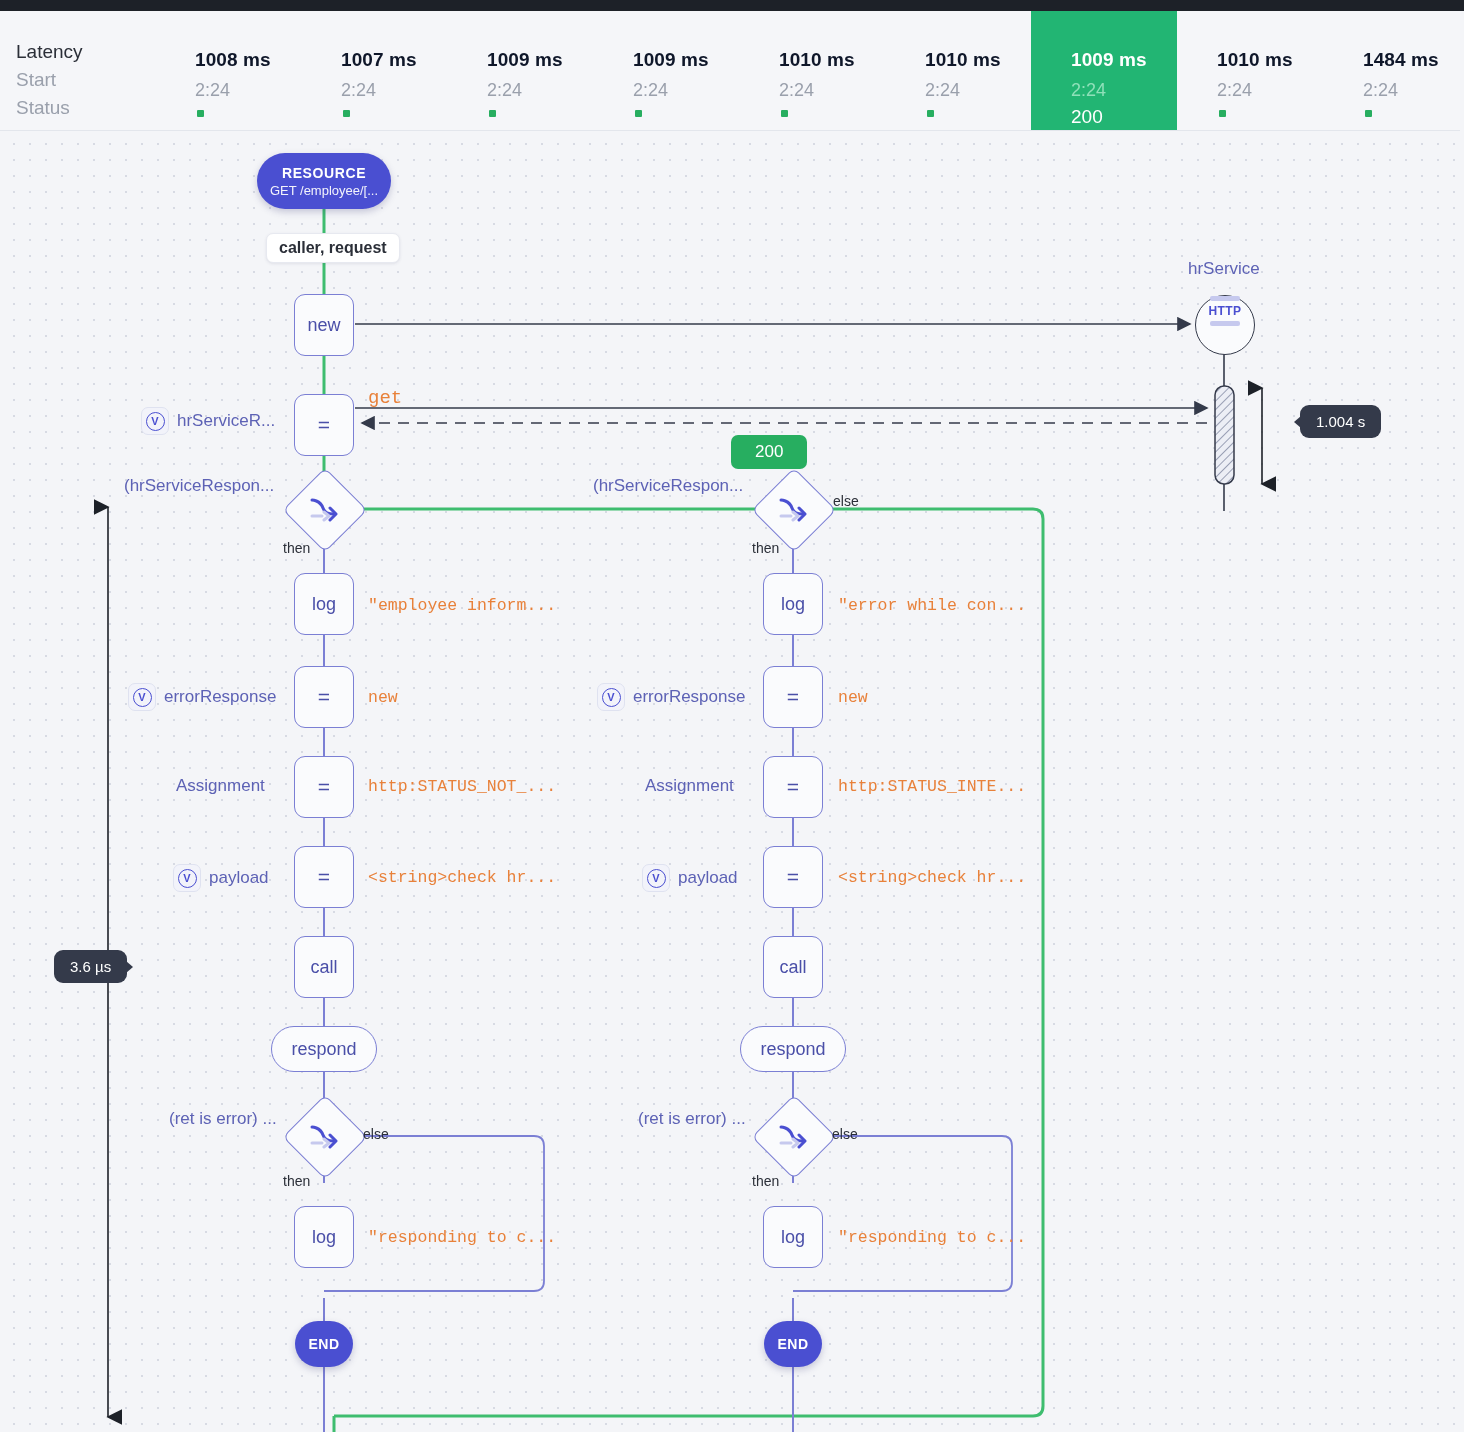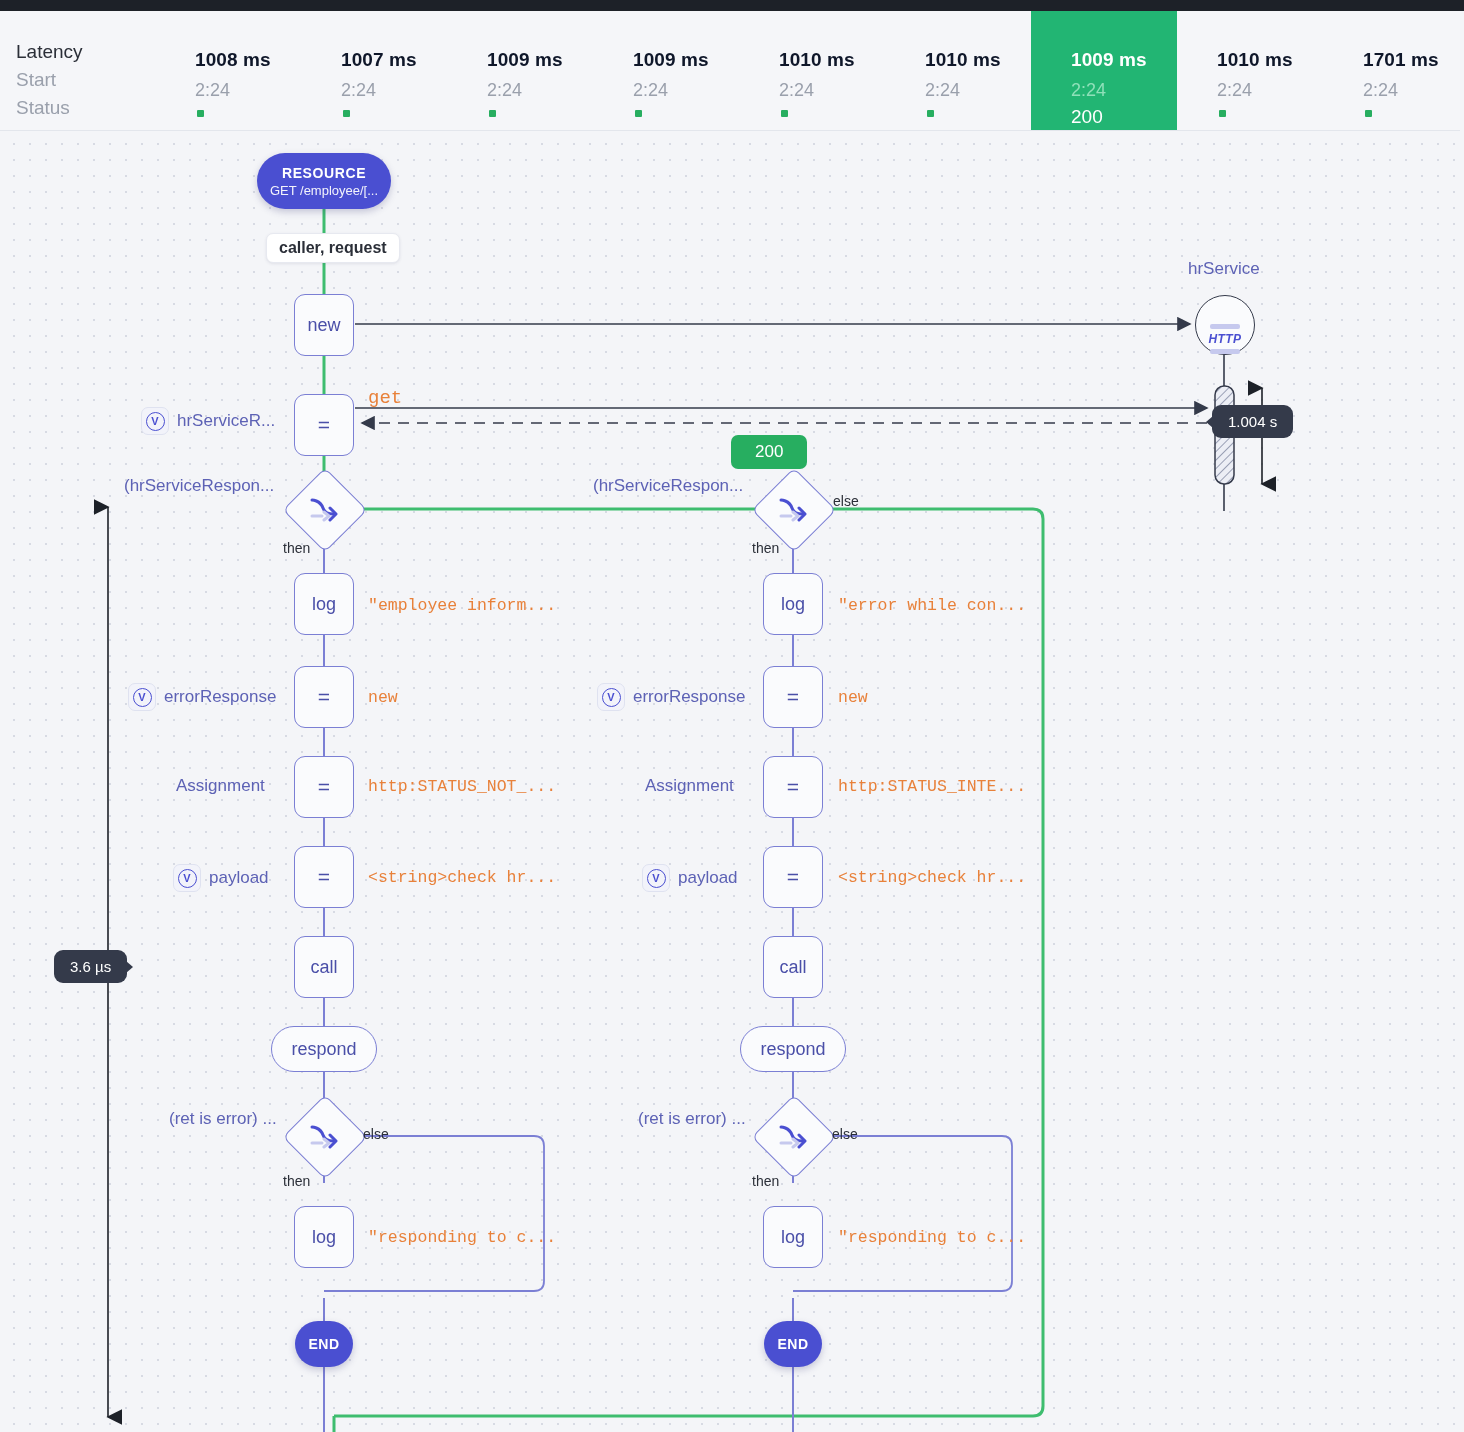--- a/index.html
+++ b/index.html
@@ -101,21 +101,21 @@
   }
   .vtext{font-size:17px;color:#5d62b5;}
   .plaintext{position:absolute;font-size:17px;color:#5d62b5;white-space:nowrap;}
   .codetext{position:absolute;font-family:"Liberation Mono", monospace;font-size:16.5px;color:#e8813a;white-space:nowrap;text-align:right;}
   .branchlbl{position:absolute;font-size:14px;color:#2b2f38;}
   .svclabel{position:absolute;font-size:17px;color:#5d62b5;}
   .httptext{font-size:12px;font-weight:700;color:#4a4fd1;letter-spacing:.4px;}
   .httpbar{width:30px;height:5px;background:#c6c9ee;border-radius:2px;}
   .httpcircle{
     position:absolute;width:58px;height:58px;border-radius:50%;background:#fafbfd;border:1.7px solid #343a4a;
-    display:flex;flex-direction:column;align-items:center;justify-content:flex-end;gap:3px;font-style:italic;
+    display:flex;flex-direction:column;align-items:center;justify-content:flex-start;gap:3px;
   }
   .diamond{
     position:absolute;width:58px;height:58px;background:#fafbfd;border:1.6px solid #7b7fd4;
     transform:rotate(45deg);border-radius:7px;
   }
   .dicon{position:absolute;width:58px;height:58px;display:flex;align-items:center;justify-content:center;}
 </style>
 </head>
 <body>
 
@@ -164,21 +164,21 @@
       <div class="lat">1009 ms</div>
       <div class="st">2:24</div>
       <div class="code200">200</div>
     </div>
     <div class="col" style="left:1217px">
       <div class="lat">1010 ms</div>
       <div class="st">2:24</div>
       <div class="dot"></div>
     </div>
     <div class="col" style="left:1363px">
-      <div class="lat">1701 ms</div>
+      <div class="lat">1484 ms</div>
       <div class="st">2:24</div>
       <div class="dot"></div>
     </div>
   </div>
 
   <div class="canvas">
 
     <svg class="svgwrap" viewBox="0 0 1464 1301">
       <defs>
         <marker id="ah" markerWidth="9" markerHeight="9" refX="8" refY="4.5" orient="auto">
@@ -251,21 +251,21 @@
       <div class="t2">GET /employee/[...</div>
     </div>
     <div class="chipbox" style="left:266px;top:102px">caller, request</div>
 
     <div class="svclabel" style="left:1188px;top:128px">hrService</div>
     <div class="httpcircle" style="left:1195px;top:164px">
       <div class="httpbar"></div>
       <div class="httptext">HTTP</div>
       <div class="httpbar"></div>
     </div>
-    <div class="tip left-point" style="left:1212px;top:274px">1.004 s</div>
+    <div class="tip left-point" style="left:1300px;top:274px">1.004 s</div>
     <div class="tip right-point" style="left:54px;top:819px">3.6 µs</div>
 
     <div class="node box" style="left:294px;top:163px">new</div>
 
     <div class="node box eq" style="left:294px;top:263px">=</div>
     <div class="vlabel" style="left:141px;top:276px">
       <span class="vicon">
           <span>V</span>
         </span>
       <span class="vtext">hrServiceR...</span>

